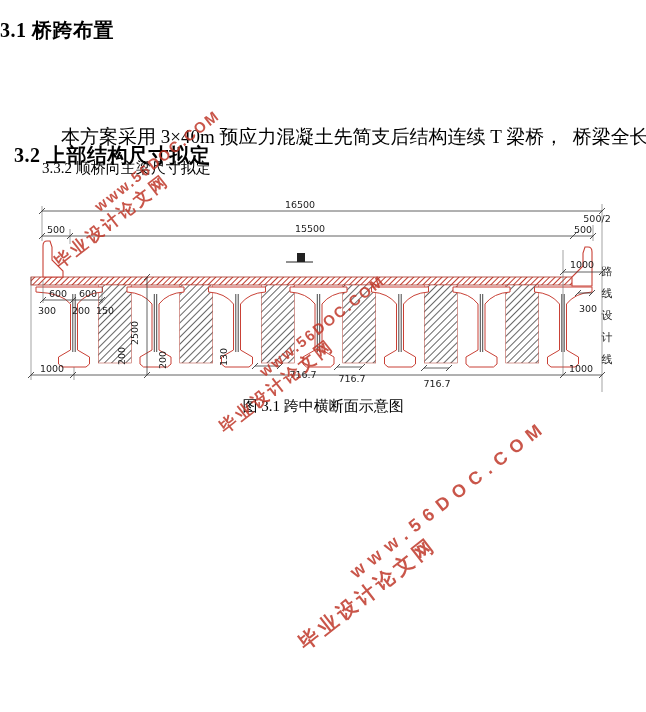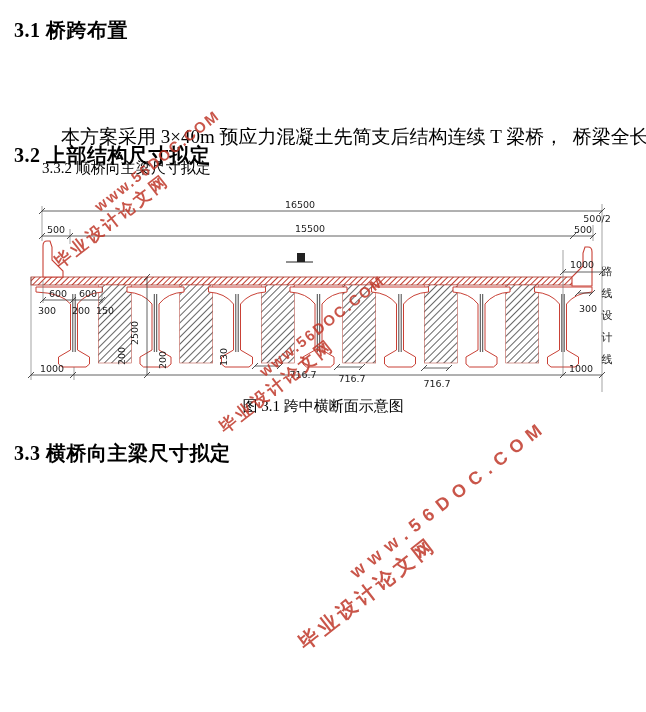--- a/index.html
+++ b/index.html
@@ -18,21 +18,21 @@
   .wm .cn{font-size:17px;letter-spacing:3px;}
   .wm-lg .en{font-size:18px;letter-spacing:7px;margin-left:84px;}
   .wm-lg .cn{font-size:20px;letter-spacing:4px;}
   svg text{font-family:"DejaVu Sans","Liberation Sans",sans-serif;}
 </style>
 </head>
 <body>
 
 <div class="page">
 
-  <div class="abs h-main" style="left:14px;top:17px;">3.1 桥跨布置</div>
+  <div class="abs h-main" style="left:0;top:17px;">3.1 桥跨布置</div>
 
   <div class="abs body-text" style="left:10px;top:66px;">
     <span class="indent1" style="display:inline-block;width:0;"></span>
     <span style="padding-left:32px;">本方案采用 3×40m 预应力混凝土先简支后结构连续 T 梁桥，  桥梁全长 120m。</span>
   </div>
 
   <div class="abs h-main" style="left:14px;top:110px;margin-top:32px;">3.2 上部结构尺寸拟定</div>
 
   <div class="abs h-sub" style="left:42px;top:159px;">3.3.2 顺桥向主梁尺寸拟定</div>
 
@@ -146,21 +146,20 @@
       <text x="581" y="372" font-size="9.5px" fill="#222" text-anchor="middle">1000</text>
       <text x="607" y="275" font-size="11px" fill="#222" text-anchor="middle">路</text>
       <text x="607" y="297" font-size="11px" fill="#222" text-anchor="middle">线</text>
       <text x="607" y="319" font-size="11px" fill="#222" text-anchor="middle">设</text>
       <text x="607" y="341" font-size="11px" fill="#222" text-anchor="middle">计</text>
       <text x="607" y="363" font-size="11px" fill="#222" text-anchor="middle">线</text>
     </svg>
 
   <div class="abs caption" style="top:397px;">图 3.1 跨中横断面示意图</div>
 
-  <div class="abs h-main" style="left:14px;top:440px;">3.3 横桥向主梁尺寸拟定</div>
 
   <div class="abs para body-text" style="top:489px;">
     
     
     
     
     
   </div>
 
   <div class="wm" style="left: 28px; top: 170px; color: rgb(192, 57, 43);">

